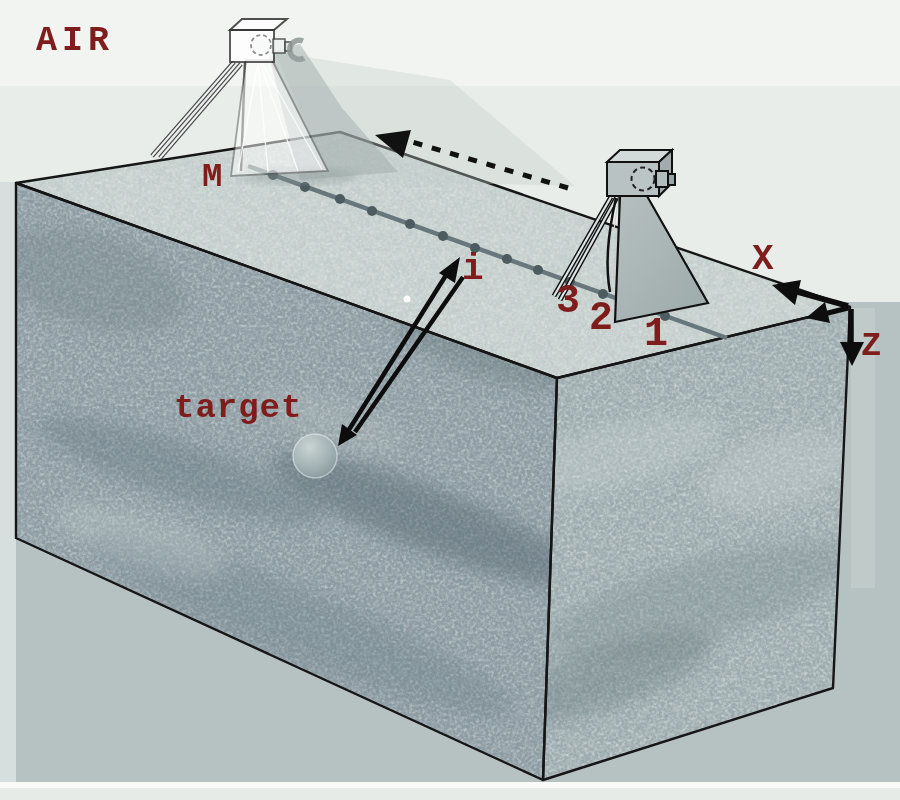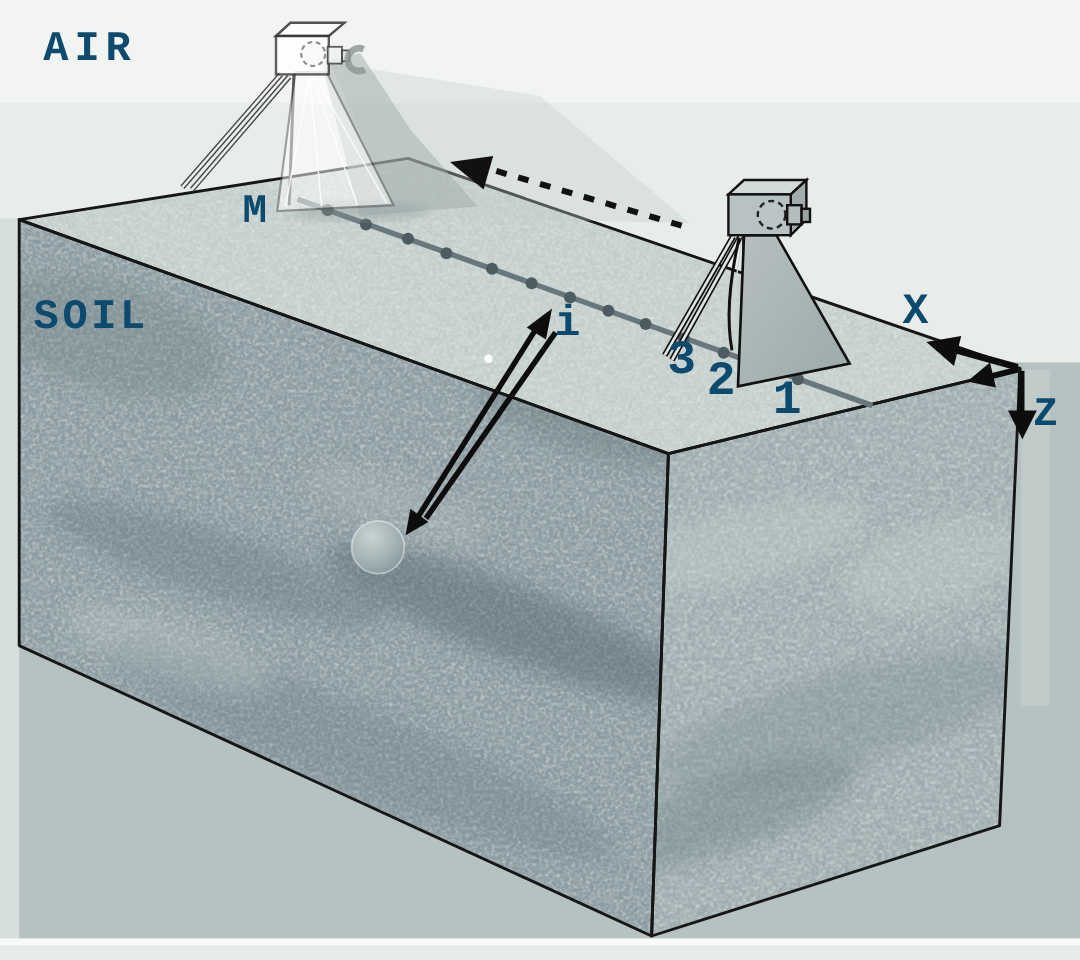--- a/index.html
+++ b/index.html
@@ -3,21 +3,21 @@
 <meta charset="utf-8">
 <style>
   html,body{margin:0;padding:0;background:#dfe5e2;}
   .scene{
     position:relative;width:900px;height:800px;overflow:hidden;
     background:#e9ede9;
     font-family:"Liberation Mono","DejaVu Sans Mono",monospace;
   }
   .scene svg{position:absolute;left:0;top:0;}
   .lbl{
-    position:absolute;font-weight:bold;color:#0c4a6e;line-height:1;
+    position:absolute;font-weight:bold;color:#7f1d1d;line-height:1;
     white-space:nowrap;user-select:none;
   }
   .lbl-air  {left:36px;  top:24px;  font-size:35px; letter-spacing:5px;}
   .lbl-soil {left:28px;  top:247px; font-size:35px; letter-spacing:3px;}
   .lbl-m    {left:202px; top:160px; font-size:34px;}
   .lbl-p3   {left:556px; top:282px; font-size:40px;}
   .lbl-p2   {left:589px; top:299px; font-size:40px;}
   .lbl-p1   {left:644px; top:315px; font-size:40px;}
   .lbl-i    {left:462px; top:252px; font-size:36px;}
   .lbl-x    {left:752px; top:242px; font-size:36px;}
@@ -227,22 +227,22 @@
       <polygon points="806,318 825,302 830,323" stroke="none"></polygon>
     </g>
     <g>
       <line x1="851" y1="309" x2="851" y2="344"></line>
       <polygon points="852,366 840,342 864,342" stroke="none"></polygon>
     </g>
   </g>
 </svg>
 
 <div class="lbl lbl-air">AIR</div>
-<div class="lbl lbl-soil">SOIL</div>
 <div class="lbl lbl-m">M</div>
 <div class="lbl lbl-p3">3</div>
 <div class="lbl lbl-p2">2</div>
 <div class="lbl lbl-p1">1</div>
 <div class="lbl lbl-i">i</div>
 <div class="lbl lbl-x">X</div>
 <div class="lbl lbl-z">Z</div>
+<div class="lbl lbl-target">target</div>
 
 </div>
 
 </body></html>

